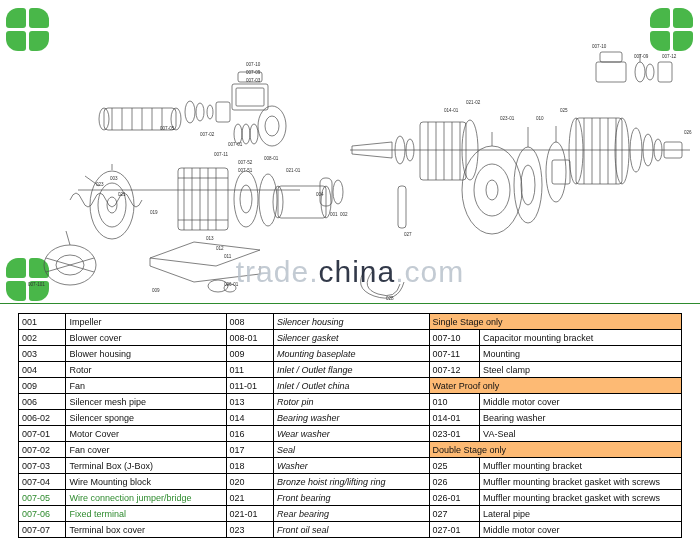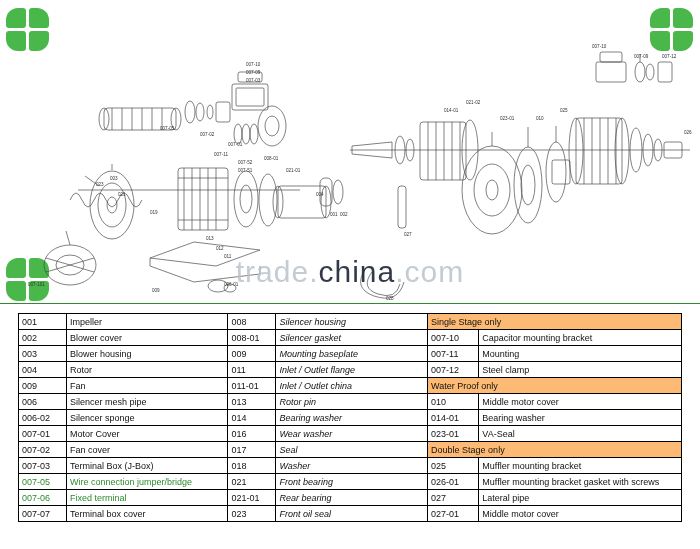--- a/index.html
+++ b/index.html
@@ -322,20 +322,28 @@
           </tr>
           <tr>
             <td class="c-code">007-03</td>
             <td class="c-name">Terminal Box (J-Box)</td>
             <td class="c-code2">018</td>
             <td class="c-name2">Washer</td>
             <td class="c-code3">025</td>
             <td class="c-name3">Muffler mounting bracket</td>
           </tr>
           <tr>
+            <td class="c-code">007-04</td>
+            <td class="c-name">Wire Mounting block</td>
+            <td class="c-code2">020</td>
+            <td class="c-name2">Bronze hoist ring/lifting ring</td>
+            <td class="c-code3">026</td>
+            <td class="c-name3">Muffler mounting bracket gasket with screws</td>
+          </tr>
+          <tr>
             <td class="c-code hl">007-05</td>
             <td class="c-name hl">Wire connection jumper/bridge</td>
             <td class="c-code2">021</td>
             <td class="c-name2">Front bearing</td>
             <td class="c-code3">026-01</td>
             <td class="c-name3">Muffler mounting bracket gasket with screws</td>
           </tr>
           <tr>
             <td class="c-code hl">007-06</td>
             <td class="c-name hl">Fixed terminal</td>

